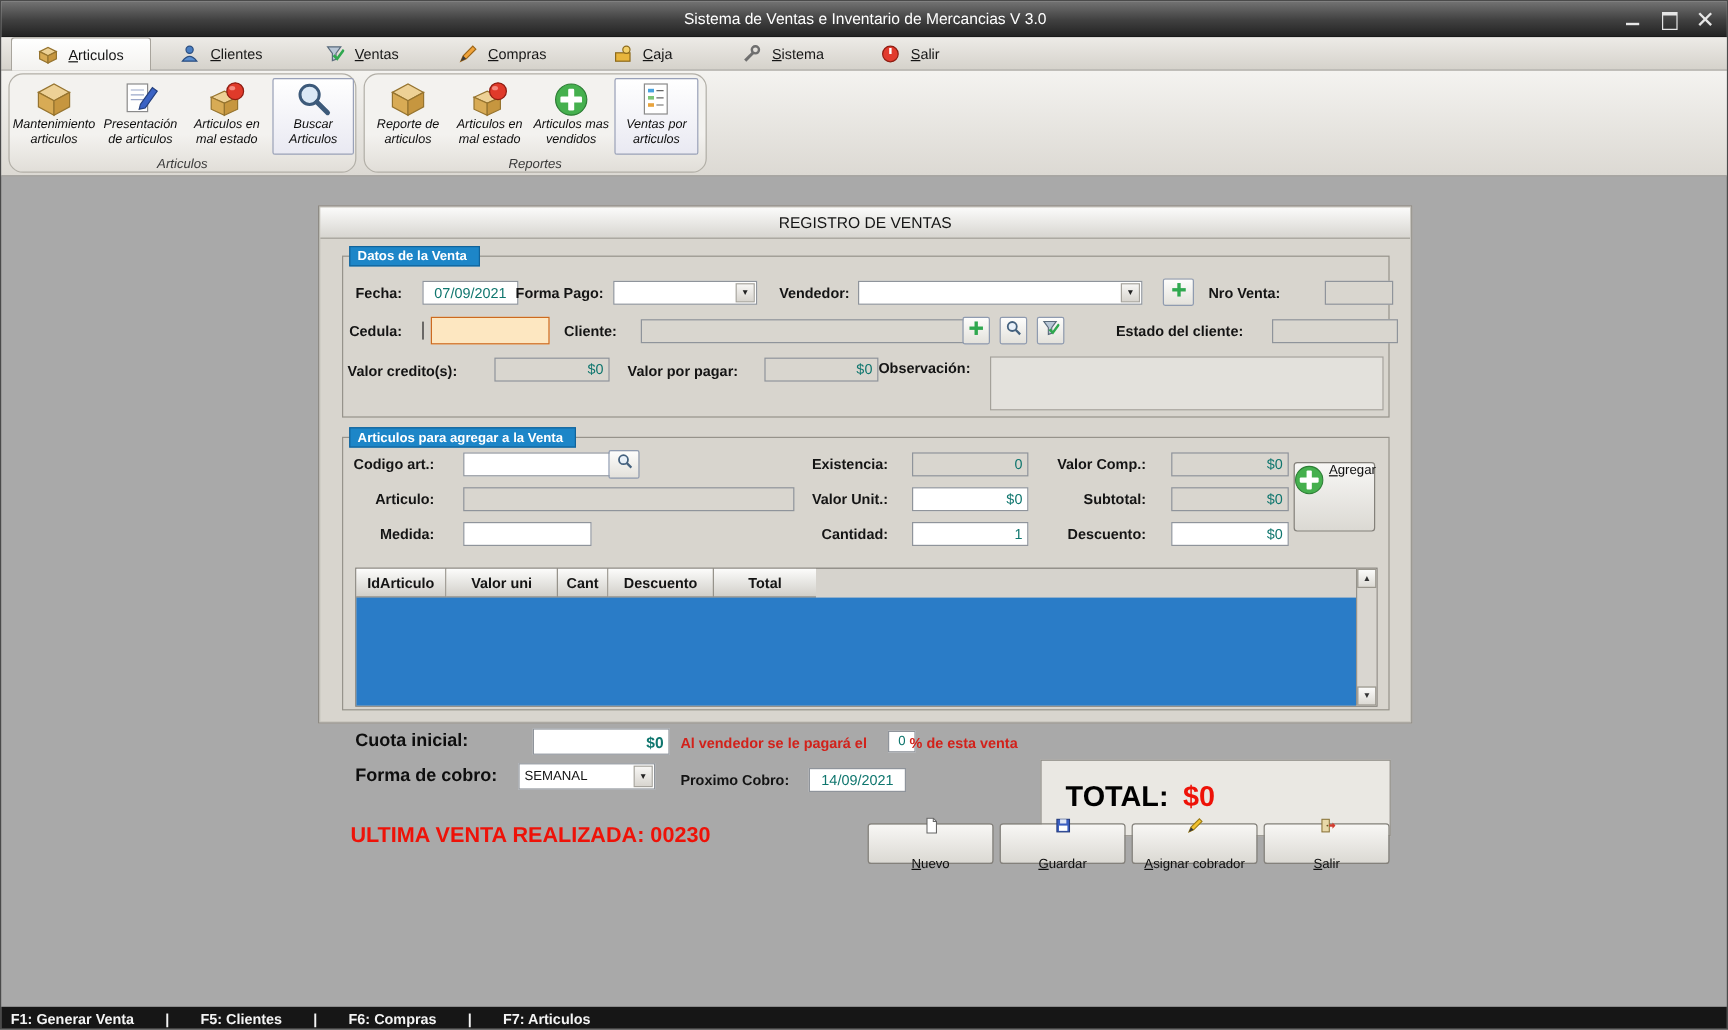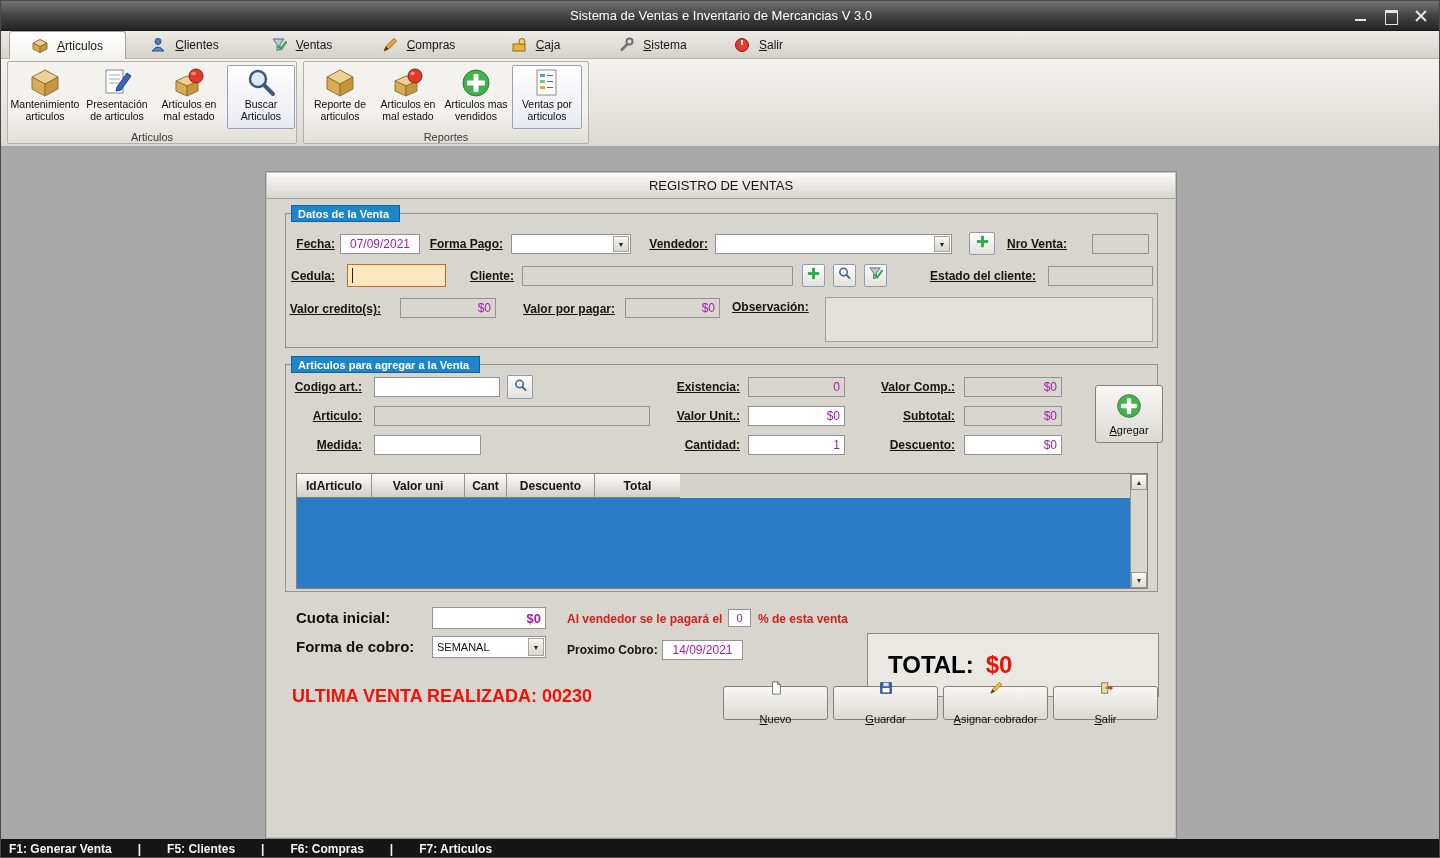--- a/index.html
+++ b/index.html
@@ -17,34 +17,34 @@
   .win-btn.close::before { transform:rotate(45deg); } .win-btn.close::after { transform:rotate(-45deg); }
 
   
   .tabstrip { position:absolute; left:0; top:30px; width:1440px; height:28px; background:linear-gradient(#edebe7,#d5d2cb); border-bottom:1px solid #b6b3ac; display:flex; padding-left:8px; }
   .tab { width:117px; height:28px; display:flex; align-items:center; justify-content:center; gap:9px; font-size:12px; color:#161616; cursor:default; }
   .tab.active { background:linear-gradient(#ffffff,#f3f2ef); border:1px solid #a8a49c; border-bottom:none; border-radius:3px 3px 0 0; }
   .ticon, .ticon svg { width:16px; height:16px; display:inline-block; }
 
   
   .ribbon { position:absolute; left:0; top:58px; width:1440px; height:88px; background:linear-gradient(#f4f3f0,#dcd9d3); border-bottom:1px solid #a6a39e; }
-  .rgroup { position:absolute; top:2px; height:83px; border:1px solid #b2afa7; border-radius:2px; background:linear-gradient(#f3f2ef 62%,#e1ded8); }
+  .rgroup { position:absolute; top:2px; height:83px; border:1px solid #b2afa7; border-radius:12px; background:linear-gradient(#f3f2ef 62%,#e1ded8);font-style:italic; }
   .rgroup-label { position:absolute; bottom:0; left:0; right:0; text-align:center; font-size:11px; color:#3a3a3a; }
   .rb { position:absolute; top:3px; height:64px; display:flex; flex-direction:column; align-items:center; padding-top:1px; font-size:10.5px; line-height:1.12; text-align:center; color:#0e0e0e; border:1px solid transparent; border-radius:2px; cursor:default; }
   .rb .ric, .rb .ric svg { width:32px; height:32px; }
   .rb.outlined { border-color:#99a1b9; background:linear-gradient(#ffffff,#e9e9f2); }
 
   
-  .panel { position:absolute; left:264px; top:170px; width:912px; height:668px; background:#d8d5ce; border:1px solid #8e8b85; box-shadow:inset 0 0 0 1px #c6c3bc; }
+  .panel { position:absolute; left:264px; top:170px; width:912px; height:432px; background:#d8d5ce; border:1px solid #8e8b85; box-shadow:inset 0 0 0 1px #c6c3bc; }
   .panel-header { position:absolute; left:1px; right:1px; top:1px; height:26px; background:linear-gradient(#fbfbfa,#d7d5d0); border-bottom:1px solid #a19e97; text-align:center; line-height:26px; font-size:13px; color:#141414; }
   .group { position:absolute; border:1px solid #96938b; }
   .group-tab { position:absolute; top:-9px; left:5px; height:17px; line-height:16px; background:#1d86c8; border:1px solid #11639a; color:#fff; font-size:11px; font-weight:bold; padding:0 10px 0 6px; z-index:2; white-space:nowrap; }
   .lbl { position:absolute; font-size:12px; font-weight:bold; color:#141414; white-space:nowrap; }
-  .lbl.r { text-align:right;text-decoration:underline; }
-  .inp { position:absolute; height:20px; border:1px solid #8f949b; background:#fff; font:12px "Liberation Sans",sans-serif; padding:0 4px; color:#a21caf; }
+  .lbl.r { text-align:right; }
+  .inp { position:absolute; height:20px; border:1px solid #8f949b; background:#fff; font:12px "Liberation Sans",sans-serif; padding:0 4px; color:#0f766e;margin-left:12px; }
   .inp.dis { background:#d9d6cf; }
   .inp.tr { text-align:right; } .inp.tc { text-align:center; }
   .inp.bold13 { font-weight:bold; font-size:13px; }
   .cedula { background:#fde7c1 !important; border:1px solid #cd6a1f !important; }
   .caret { position:absolute; width:1px; height:15px; background:#222; }
   .combo { position:absolute; height:20px; background:#fff; border:1px solid #8f949b; font-size:11px; color:#111; }
   .combo .cv { position:absolute; left:4px; top:0; bottom:0; right:18px; display:flex; align-items:center; overflow:hidden; }
   .combo .ca { position:absolute; top:1px; right:1px; bottom:1px; width:16px; background:linear-gradient(#f7f6f4,#d8d5cf); border:1px solid #a6a39c; display:flex; align-items:center; justify-content:center; font-size:7px; color:#222; cursor:default; }
   .mini { position:absolute; width:23px; height:23px; background:linear-gradient(#fdfdfc,#e3e1db); border:1px solid #8f9bb0; border-radius:2px; display:flex; align-items:center; justify-content:center; cursor:default; }
   .mini svg { width:15px; height:15px; }
@@ -60,21 +60,21 @@
 
   
   .big-lbl { position:absolute; font-size:15px; font-weight:bold; color:#0e0e0e; white-space:nowrap; }
   .red-txt { position:absolute; font-size:12px; font-weight:bold; color:#d2211a; white-space:nowrap; }
   .total-box { position:absolute; border:1px solid #8e8b85; background:#eae8e3; display:flex; align-items:center; padding-left:20px; gap:12px;margin-top:32px; }
   .total-lbl { font-size:24px; font-weight:bold; color:#000; }
   .total-val { font-size:24px; font-weight:bold; color:#ee1208; }
   .ultima { position:absolute; font-size:18px; font-weight:bold; color:#ee1208; white-space:nowrap; }
   .abtn { position:absolute; width:105px; height:34px; background:linear-gradient(#f8f7f5,#dbd9d3); border:1px solid #84817b; border-radius:3px; display:flex; flex-direction:column; align-items:center; justify-content:center; gap:16px; font-size:11px; color:#0e0e0e; cursor:default; }
   .abtn svg { width:14px; height:14px; }
-  .agregar { position:absolute; background:linear-gradient(#f8f7f5,#dbd9d3); border:1px solid #84817b; border-radius:3px; display:flex; flex-direction:column; align-items:center; justify-content:center; gap:2px; font-size:11px; color:#0e0e0e; cursor:default;margin-left:17px; }
+  .agregar { position:absolute; background:linear-gradient(#f8f7f5,#dbd9d3); border:1px solid #84817b; border-radius:3px; display:flex; flex-direction:row; justify-content:center; gap:2px; font-size:11px; color:#0e0e0e; cursor:default; }
   .agregar svg { width:28px; height:28px; }
   .u-first { display:inline-block; }
   .u-first::first-letter { text-decoration:underline; }
 
   
   .statusbar { position:absolute; left:0; top:838px; width:1440px; height:20px; background:#161616; color:#f4f4f4; display:flex; align-items:center; gap:26px; padding-left:8px; font-size:12px; font-weight:bold; }
 </style>
 </head>
 <body>
 

